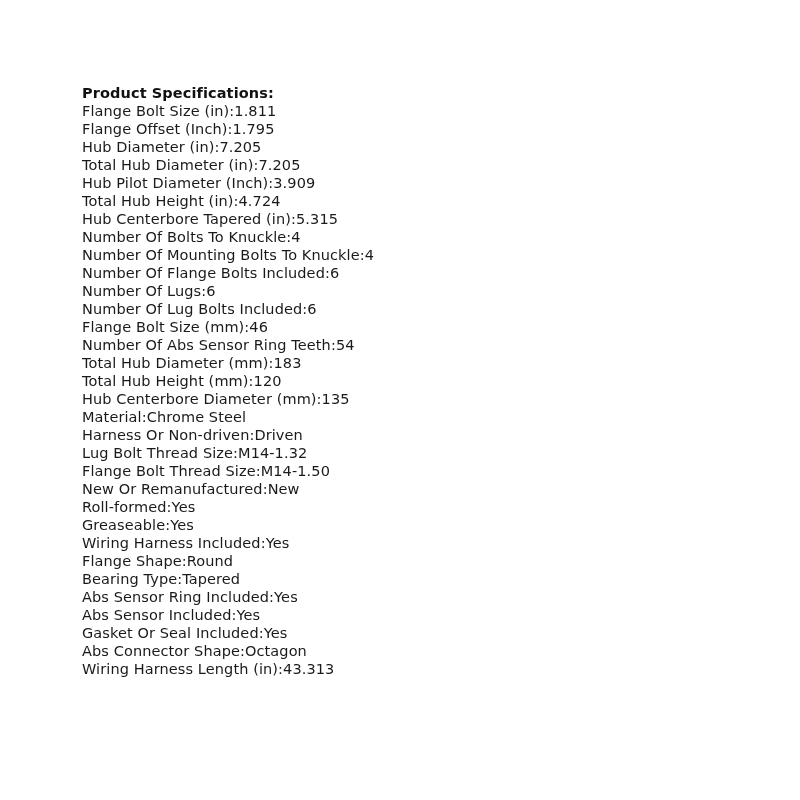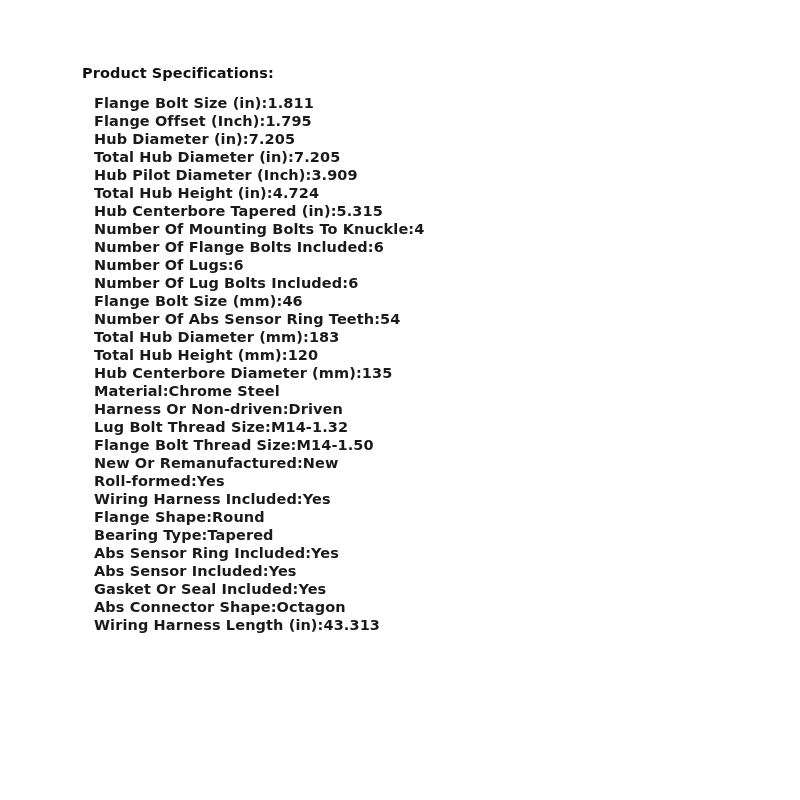--- a/index.html
+++ b/index.html
@@ -16,36 +16,35 @@
   }
   .page {
     position: relative;
     width: 800px;
     height: 800px;
     box-sizing: border-box;
   }
   .spec-block {
     position: absolute;
     left: 82px;
-    top: 64px;
+    top: 84px;
     width: 660px;
   }
   .spec-title {
     font-size: 14.5px;
     font-weight: bold;
     line-height: 18px;
     margin-bottom: 0px;
     color: #111111;
     letter-spacing: 0.1px;
   }
   .spec-list {
     list-style: none;
-    margin: 12px;
+    margin: 0;
     padding: 0;
-    font-weight: bold;
   }
   .spec-row {
     font-size: 14.5px;
     line-height: 18px;
     color: #1a1a1a;
     white-space: nowrap;
     letter-spacing: 0.1px;
   }
 </style>
 </head>
@@ -55,35 +54,37 @@
   <div class="spec-block">
     <div class="spec-title">Product Specifications:</div>
     <div class="spec-list" id="spec-list">
         <div class="spec-row">Flange Bolt Size (in):1.811</div>
         <div class="spec-row">Flange Offset (Inch):1.795</div>
         <div class="spec-row">Hub Diameter (in):7.205</div>
         <div class="spec-row">Total Hub Diameter (in):7.205</div>
         <div class="spec-row">Hub Pilot Diameter (Inch):3.909</div>
         <div class="spec-row">Total Hub Height (in):4.724</div>
         <div class="spec-row">Hub Centerbore Tapered (in):5.315</div>
+        <div class="spec-row">Number Of Bolts To Knuckle:4</div>
         <div class="spec-row">Number Of Mounting Bolts To Knuckle:4</div>
         <div class="spec-row">Number Of Flange Bolts Included:6</div>
         <div class="spec-row">Number Of Lugs:6</div>
         <div class="spec-row">Number Of Lug Bolts Included:6</div>
         <div class="spec-row">Flange Bolt Size (mm):46</div>
         <div class="spec-row">Number Of Abs Sensor Ring Teeth:54</div>
         <div class="spec-row">Total Hub Diameter (mm):183</div>
         <div class="spec-row">Total Hub Height (mm):120</div>
         <div class="spec-row">Hub Centerbore Diameter (mm):135</div>
         <div class="spec-row">Material:Chrome Steel</div>
         <div class="spec-row">Harness Or Non-driven:Driven</div>
         <div class="spec-row">Lug Bolt Thread Size:M14-1.32</div>
         <div class="spec-row">Flange Bolt Thread Size:M14-1.50</div>
         <div class="spec-row">New Or Remanufactured:New</div>
         <div class="spec-row">Roll-formed:Yes</div>
+        <div class="spec-row">Greaseable:Yes</div>
         <div class="spec-row">Wiring Harness Included:Yes</div>
         <div class="spec-row">Flange Shape:Round</div>
         <div class="spec-row">Bearing Type:Tapered</div>
         <div class="spec-row">Abs Sensor Ring Included:Yes</div>
         <div class="spec-row">Abs Sensor Included:Yes</div>
         <div class="spec-row">Gasket Or Seal Included:Yes</div>
         <div class="spec-row">Abs Connector Shape:Octagon</div>
         <div class="spec-row">Wiring Harness Length (in):43.313</div>
       </div>
   </div>

